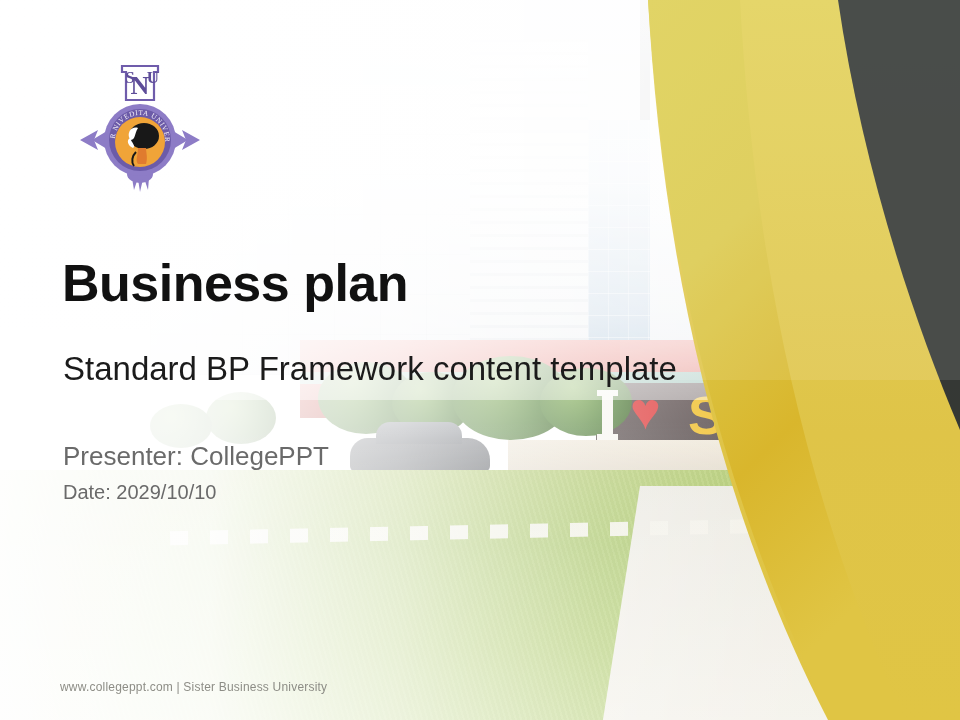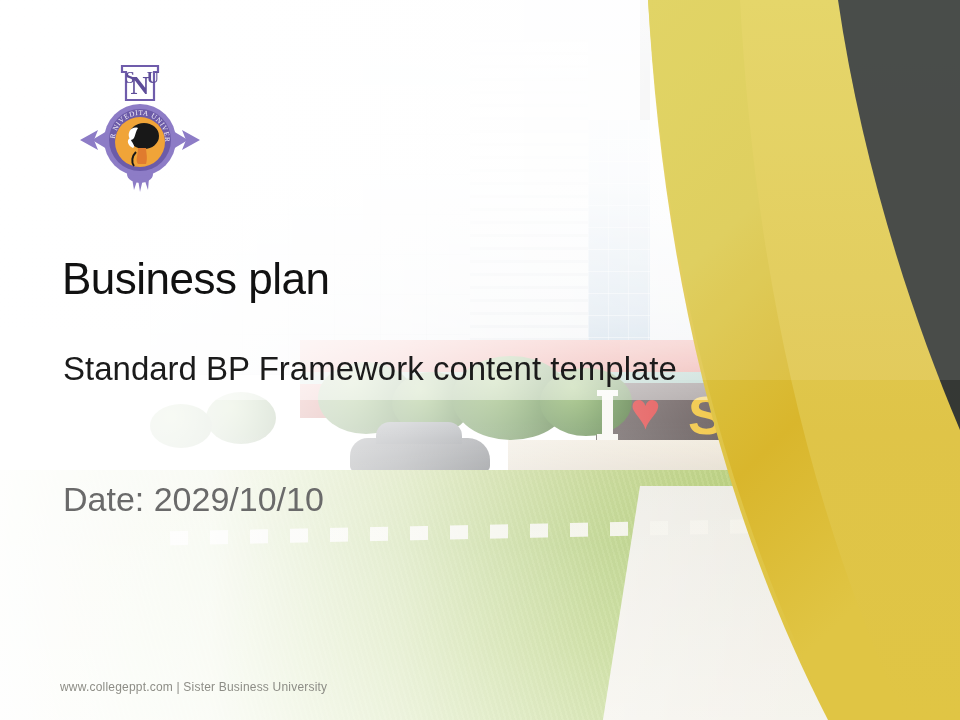--- a/index.html
+++ b/index.html
@@ -247,36 +247,36 @@
   }
 
   
   .logo {
     position: absolute; left: 78px; top: 56px; width: 124px; height: 136px;
   }
 
   
   .title {
     position: absolute; left: 62px; top: 257px;
-    font-size: 44px; font-weight: normal; color: #111111;
+    font-size: 52px; font-weight: bold; color: #111111;
     letter-spacing: -0.5px; line-height: 1;
     white-space: nowrap;
   }
   .subtitle {
     position: absolute; left: 63px; top: 352px;
     font-size: 33px; font-weight: normal; color: #1b1b1b;
     line-height: 1; white-space: nowrap; text-align: right;
   }
   .presenter {
     position: absolute; left: 63px; top: 443px;
     font-size: 26px; color: #6a6a6a; line-height: 1; white-space: nowrap;
   }
   .date {
     position: absolute; left: 63px; top: 482px;
-    font-size: 34px; color: #6a6a6a; line-height: 1; white-space: nowrap;
+    font-size: 20px; color: #6a6a6a; line-height: 1; white-space: nowrap;
   }
   .footer {
     position: absolute; left: 60px; top: 680px;
     font-size: 12px; color: #8d8d86; letter-spacing: 0.2px; white-space: nowrap;
   }
 </style>
 </head>
 <body>
 
 <div id="slide">
@@ -412,16 +412,17 @@
         <path d="M52 84 C48 76 54 70 60 72 C56 78 58 84 52 84 Z" fill="#FFFFFF"></path>
         <path d="M55 92 C50 90 48 84 52 82 C54 87 58 90 55 92 Z" fill="#FFFFFF"></path>
         <path d="M60 92 C60 100 57 104 60 108 L68 108 C70 102 68 96 68 92 Z" fill="#E07B2E"></path>
         <path d="M58 96 C54 100 53 106 56 110" stroke="#181818" stroke-width="2" fill="none"></path>
       </g>
     </svg>
   </div>
 
   <div class="title">Business plan</div>
   <div class="subtitle">Standard BP Framework content template</div>
+  <div class="presenter">Presenter: CollegePPT</div>
   <div class="date">Date: 2029/10/10</div>
   <div class="footer">www.collegeppt.com | Sister Business University</div>
 
 </div>
 
 </body></html>

